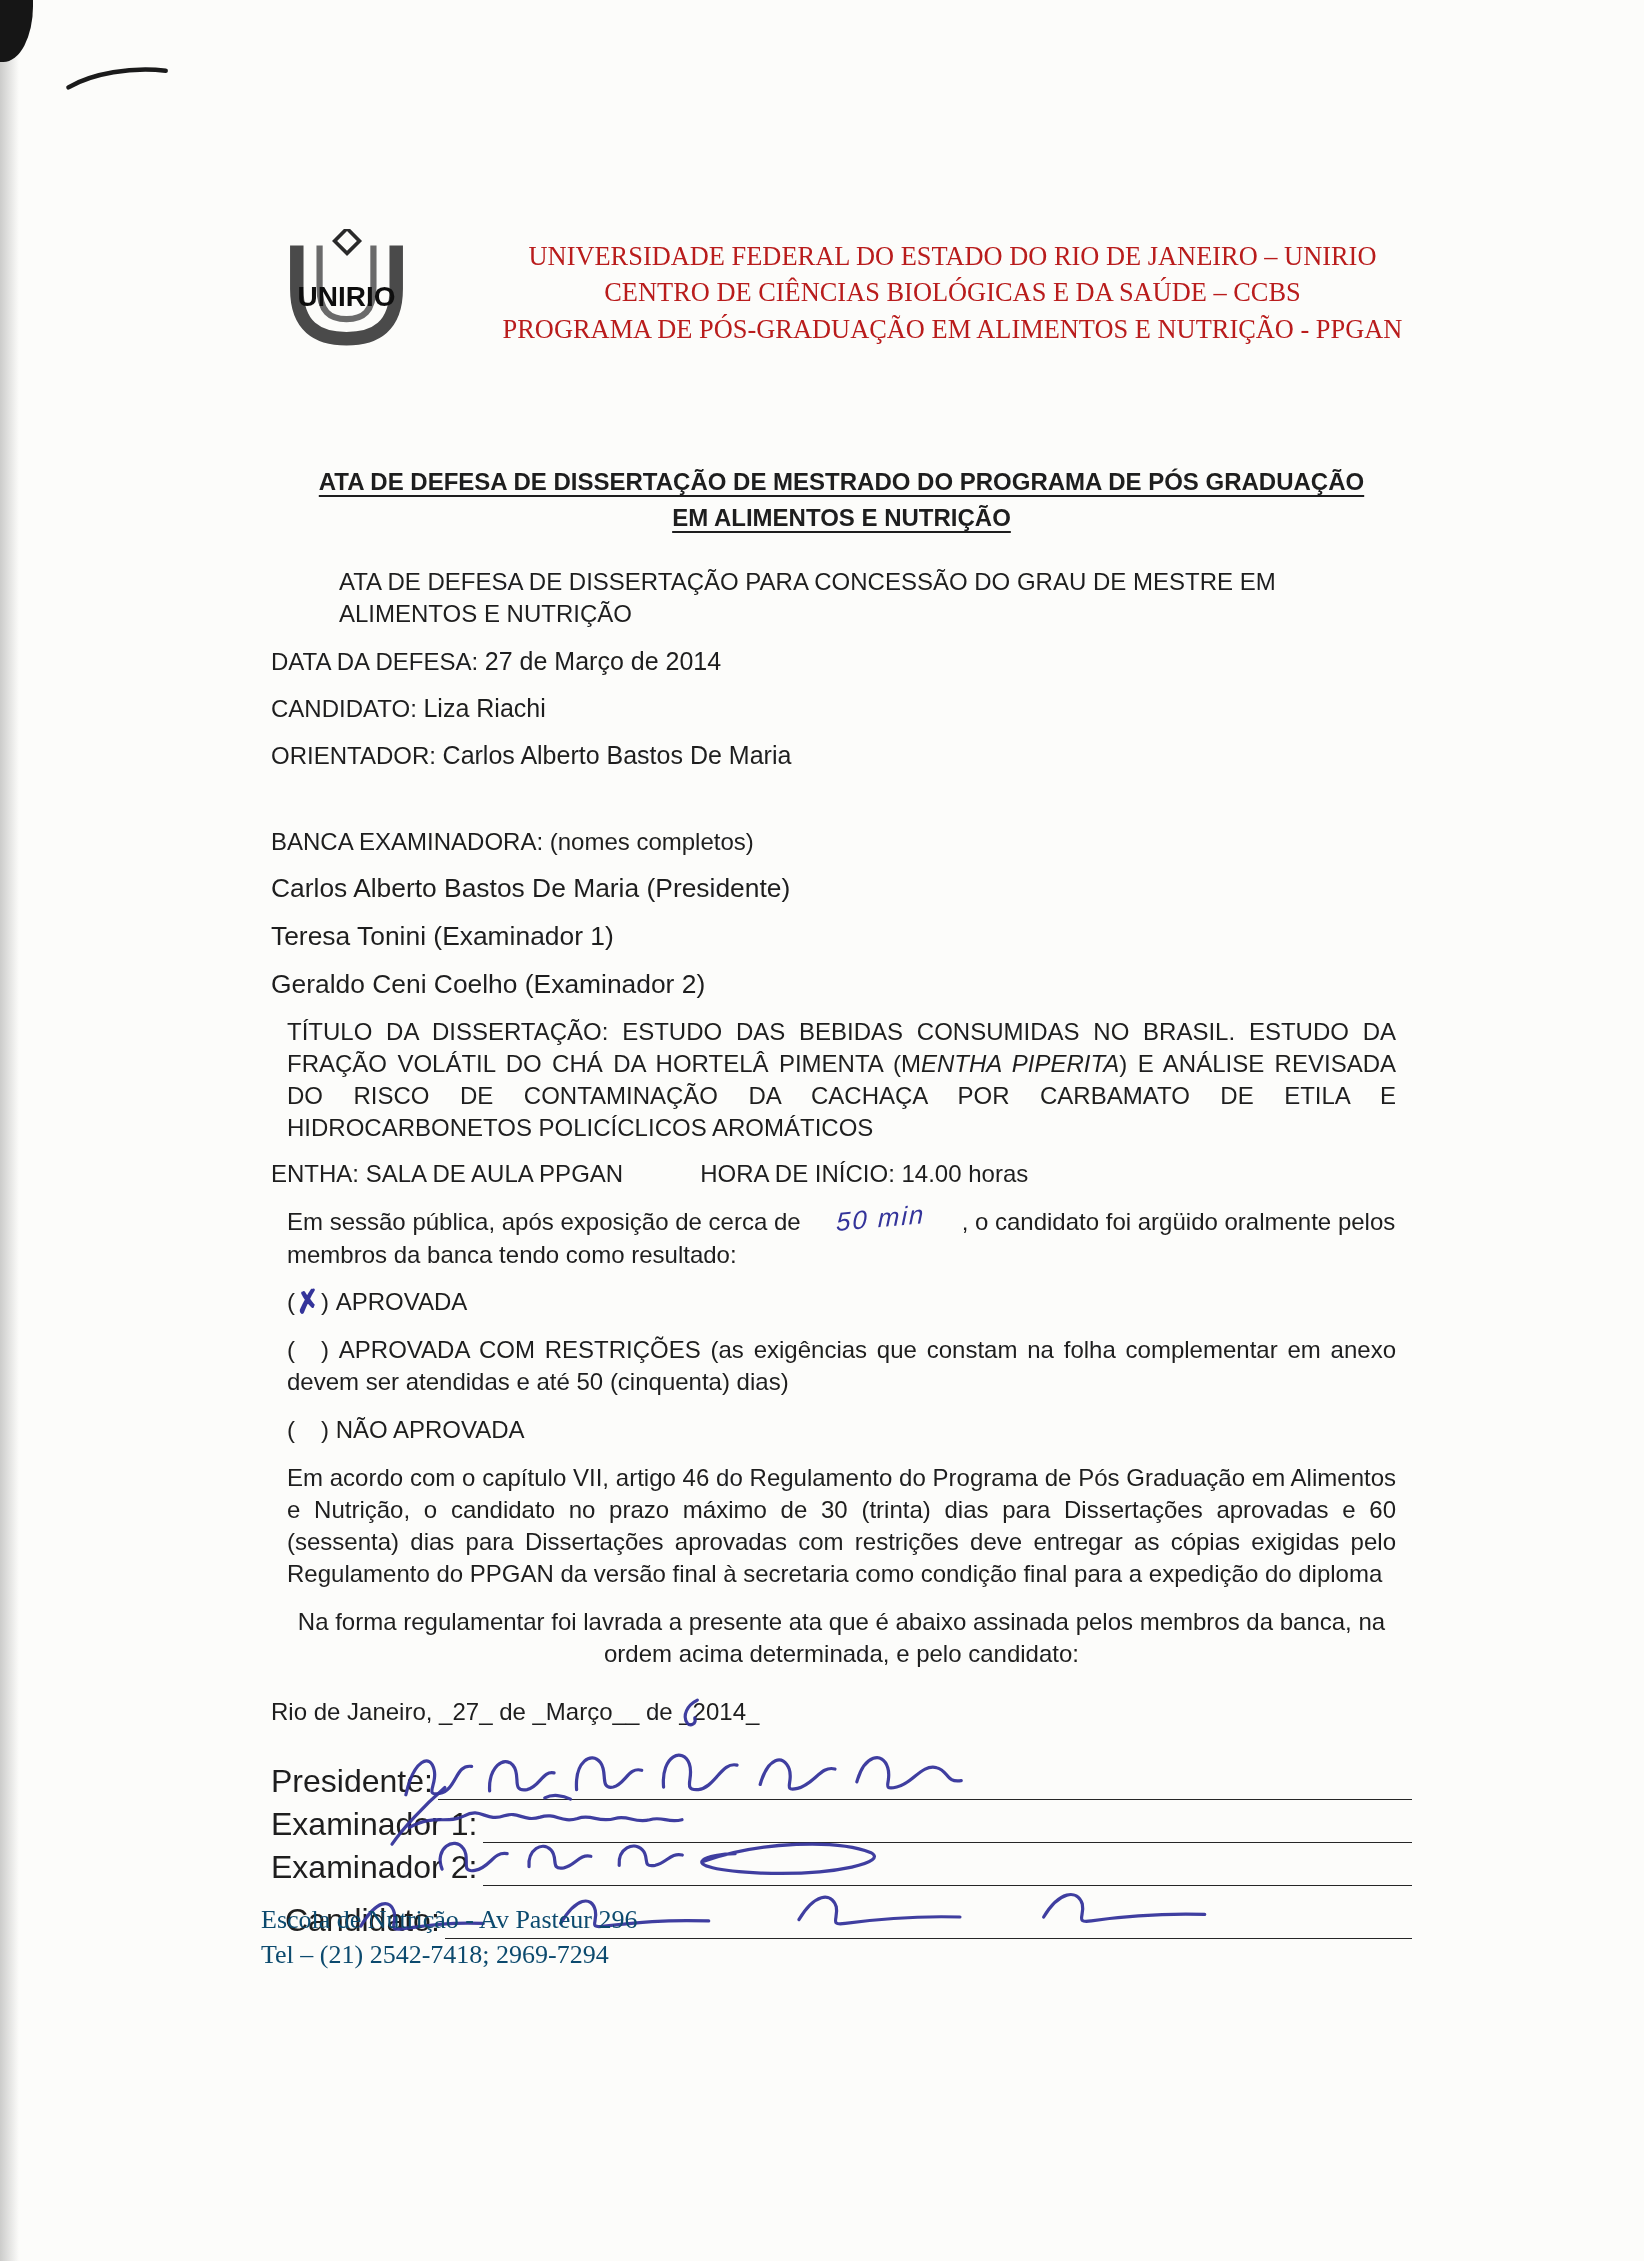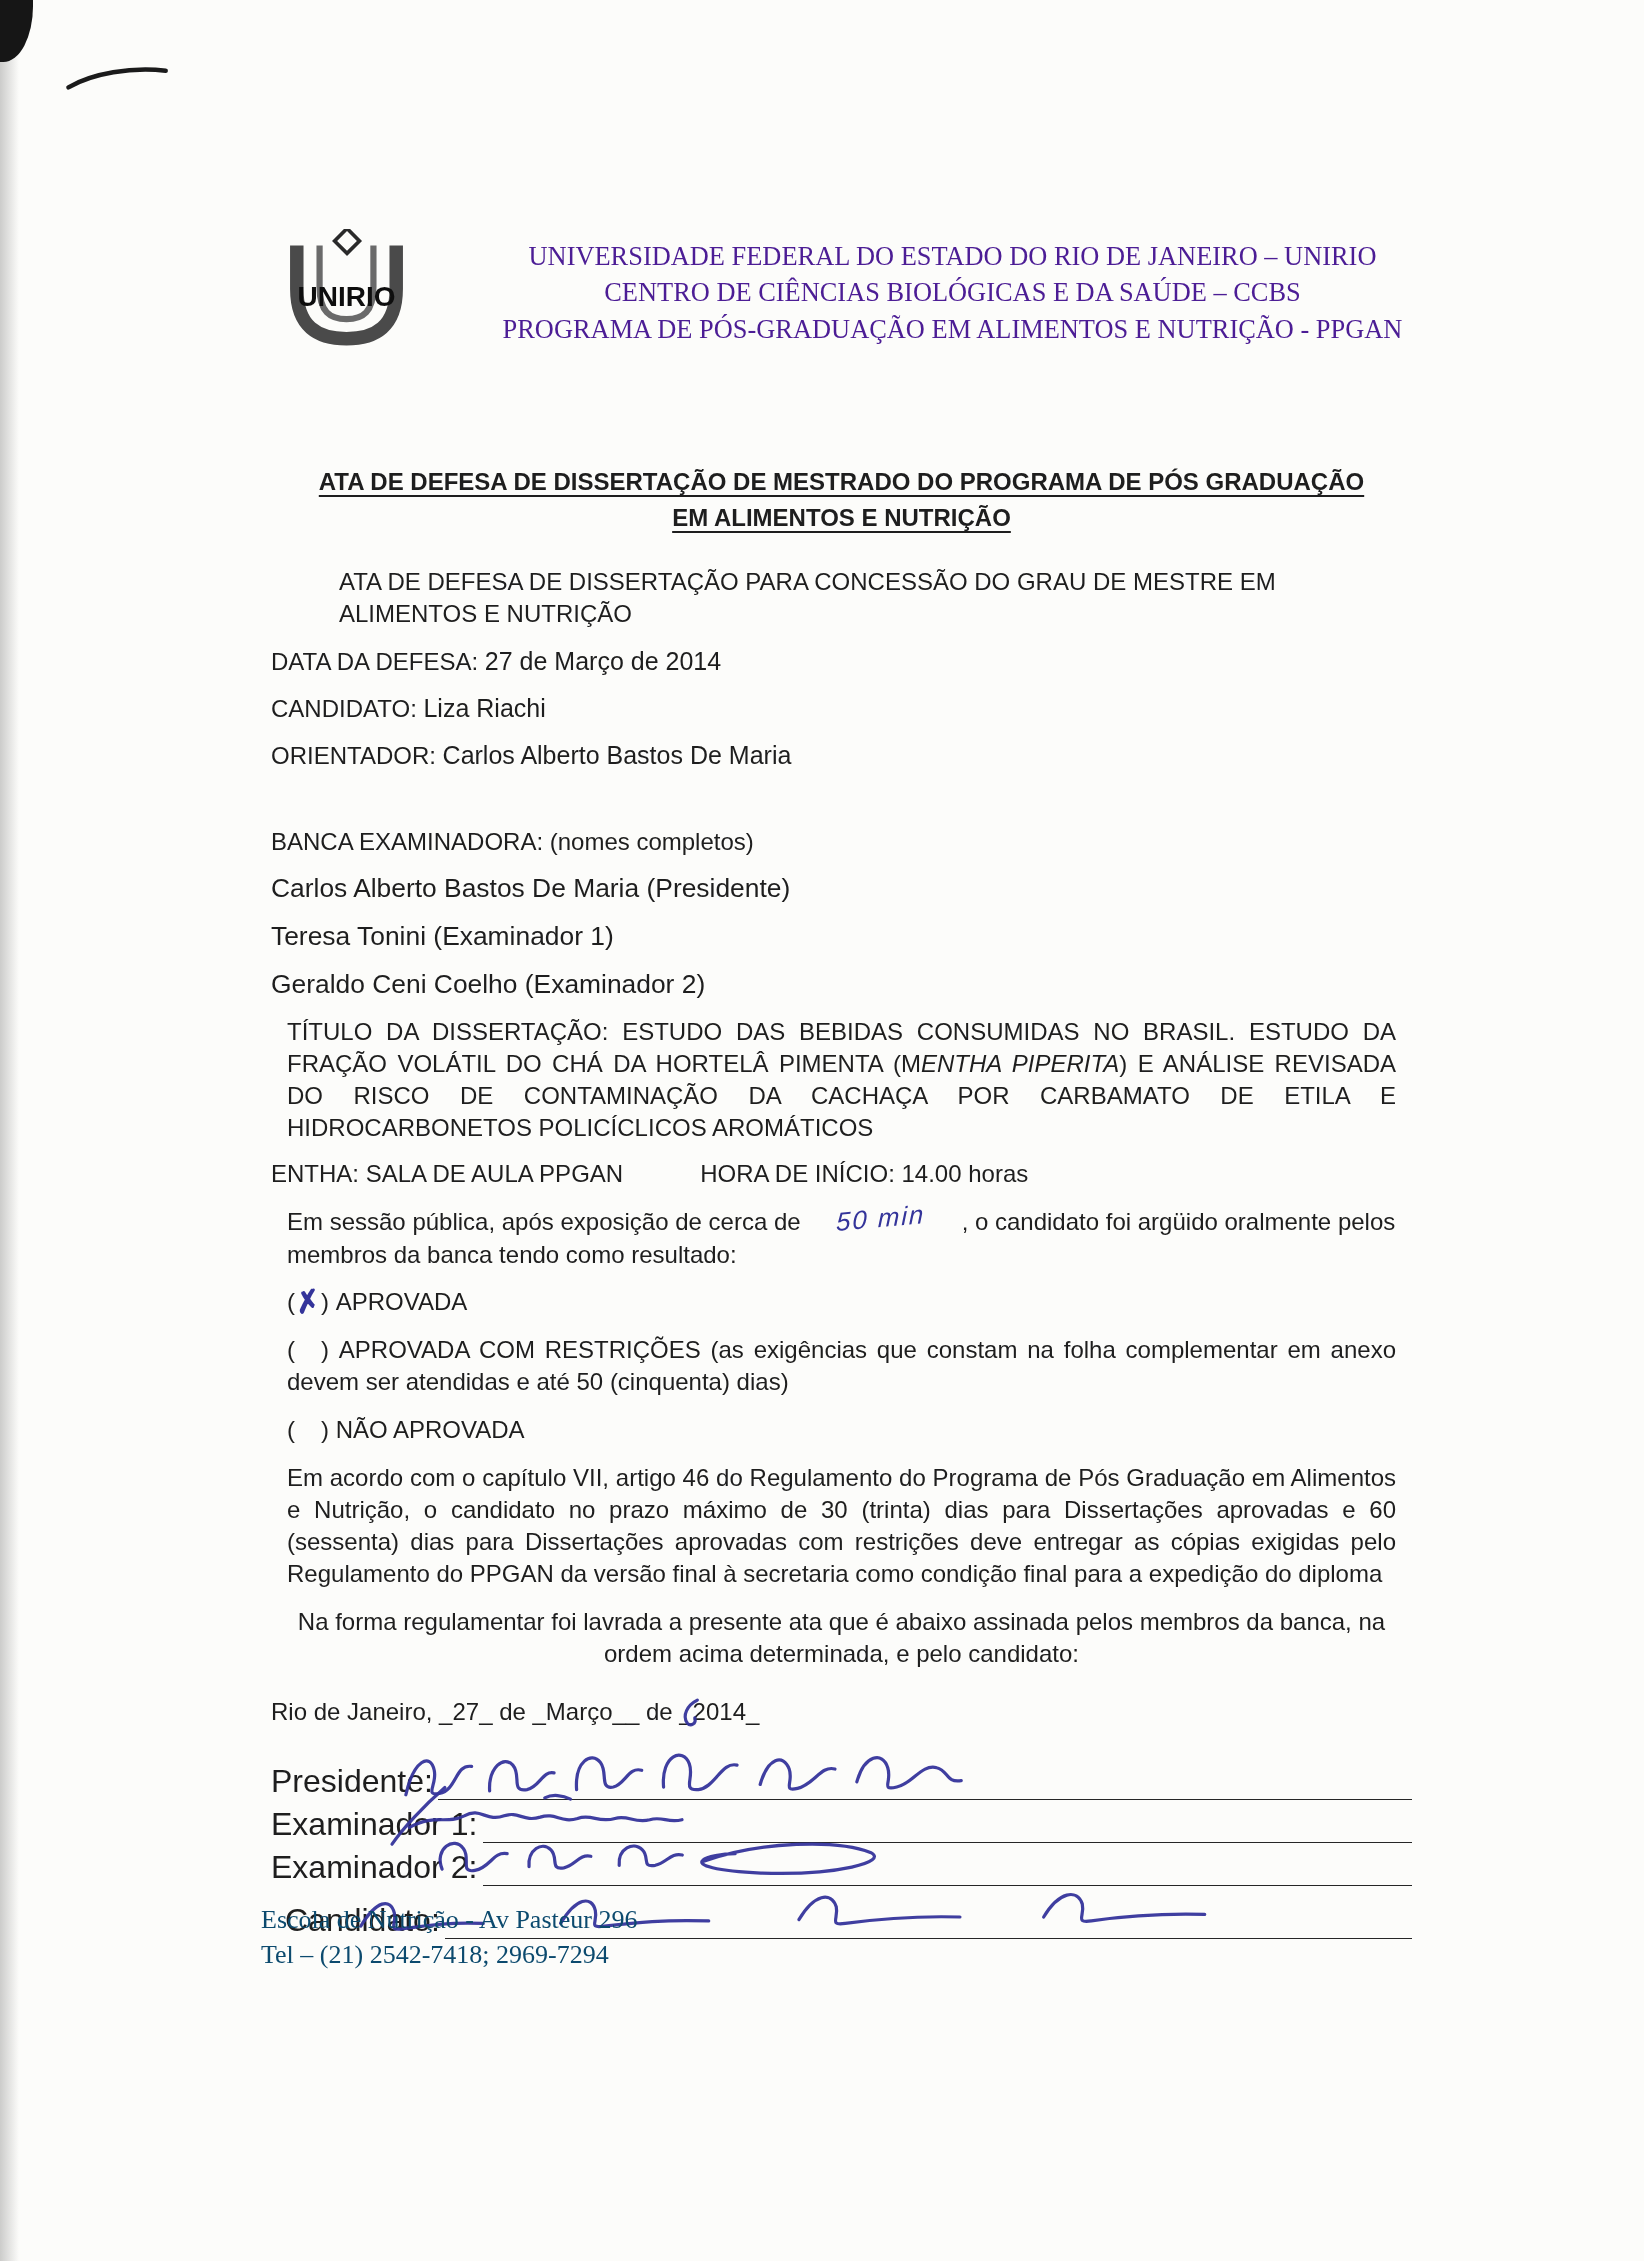--- a/index.html
+++ b/index.html
@@ -25,21 +25,21 @@
 
   
   .header {
     position:absolute; top:224px; left:274px; right:158px;
     display:flex; align-items:flex-start;
   }
   .logo { width:145px; flex:0 0 145px; margin-top:5.2px; }
   .header-text {
     flex:1; text-align:center;
     font-family:"Liberation Serif", serif;
-    font-size:26.4px; line-height:1.38; color:#4c1d95;
+    font-size:26.4px; line-height:1.38; color:#b91c1c;
     padding-top:14px;
   }
 
   .content { position:absolute; top:425px; left:271px; right:232px; }
 
   .defesa-line { margin-top:18px; text-align:right; font-size:24px; padding-right:2.6px; }
 
   .doc-title {
     margin-top:39px; text-align:center; font-weight:bold; font-size:24px; line-height:1.5;
   }

